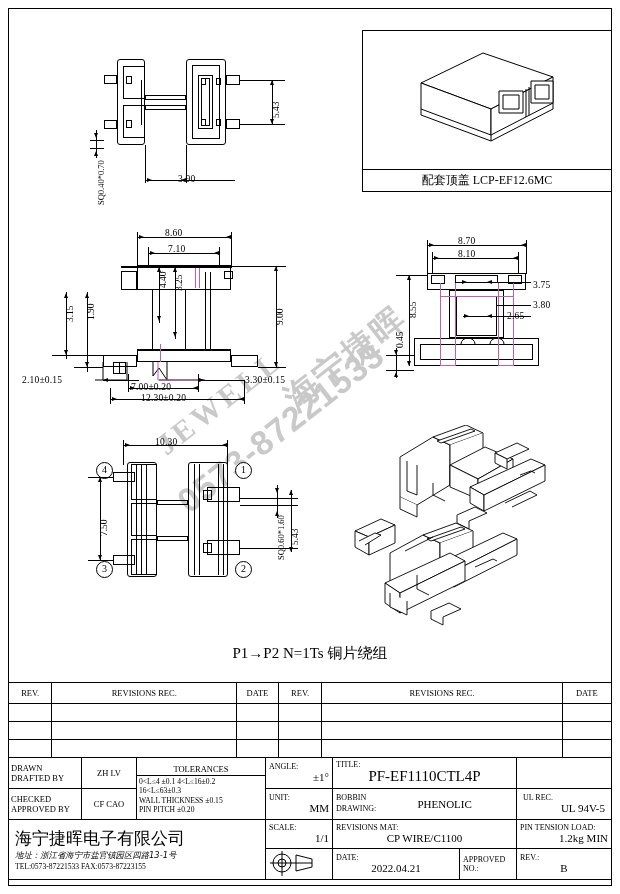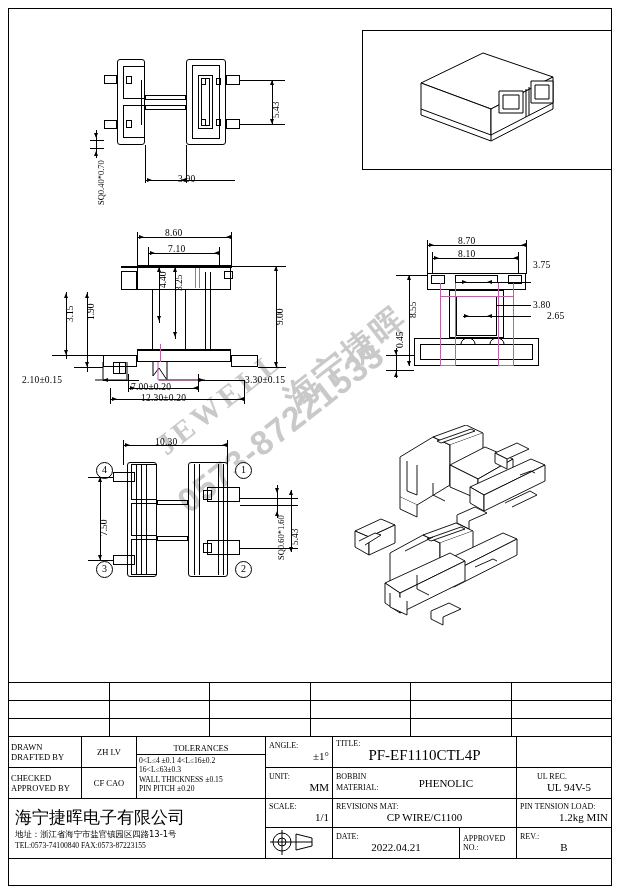--- a/index.html
+++ b/index.html
@@ -44,21 +44,21 @@
   #tb{position:absolute;left:8px;top:682px;width:604px;}
   table.tb{border-collapse:collapse;width:604px;font-family:"Liberation Serif",serif;}
   table.tb td{border:1px solid #000;font-size:8.5px;padding:0 2px;vertical-align:middle;line-height:1.18;}
   .ct{text-align:center;}
   .rt{text-align:right;}
   .big{font-size:15px;}
   .med{font-size:11px;}
   .sml{font-size:7.6px;}
   .cn{font-family:"DejaVu Sans",sans-serif;}
   .cnbig{font-size:17px;font-family:"DejaVu Sans",sans-serif;}
-  .cnsm{font-size:8.4px;font-family:"DejaVu Sans",sans-serif;}
+  .cnsm{font-size:8.4px;font-family:"DejaVu Sans",sans-serif;font-style:italic;}
   .lbl{font-size:8px;}
   .tworow{line-height:1.35;}
 </style>
 </head>
 <body>
 
 <div id="sheet">
   <div class="frame"></div>
 
   <div id="wm">
@@ -126,20 +126,21 @@
         <polyline points="128,110 190,78 190,72" fill="none"></polyline>
         <rect x="136" y="60" width="24" height="22"></rect>
         <rect x="140" y="64" width="16" height="14"></rect>
         <rect x="168" y="50" width="22" height="22"></rect>
         <rect x="172" y="54" width="14" height="14"></rect>
         <line x1="163" y1="58" x2="163" y2="86"></line>
         <line x1="166" y1="56" x2="166" y2="84"></line>
       </g>
     </svg>
   </div>
+  <div id="coverCap">配套顶盖 LCP-EF12.6MC</div>
 
   <div>
 
     <div class="box" style="left:121px;top:271px;width:16px;height:19px;"></div>
     <div class="ln hl" style="left:121px;top:266px;width:110px;height:1.5px;"></div>
     <div class="box" style="left:137px;top:265px;width:94px;height:25px;"></div>
     <div class="box" style="left:224px;top:271px;width:9px;height:8px;"></div>
 
     <div class="ln vl" style="left:152px;top:290px;height:60px;"></div>
     <div class="ln vl" style="left:185px;top:290px;height:60px;"></div>
@@ -271,29 +272,29 @@
     <div class="ln vl" style="left:432px;top:252px;height:22px;"></div>
     <div class="ln vl" style="left:518px;top:252px;height:22px;"></div>
     <div class="ln hl" style="left:432px;top:258px;width:86px;"></div>
     <div class="arrR" style="left:434px;top:255.5px;"></div>
     <div class="arrL" style="left:513px;top:255.5px;"></div>
     <div class="dim" style="left:458px;top:249px;">8.10</div>
 
     <div class="ln hl" style="left:461px;top:282px;width:70px;"></div>
     <div class="arrR" style="left:462px;top:279.5px;"></div>
     <div class="arrL" style="left:487px;top:279.5px;"></div>
-    <div class="dim" style="left:533px;top:260px;">3.75</div>
+    <div class="dim" style="left:533px;top:280px;">3.75</div>
 
     <div class="ln hl" style="left:497px;top:305px;width:34px;"></div>
     <div class="dim" style="left:533px;top:300px;">3.80</div>
 
     <div class="ln hl" style="left:463px;top:316px;width:68px;"></div>
     <div class="arrR" style="left:464px;top:313.5px;"></div>
     <div class="arrL" style="left:487px;top:313.5px;"></div>
-    <div class="dim" style="left:547px;top:311px;">2.65</div>
+    <div class="dim" style="left:507px;top:311px;">2.65</div>
 
     <div class="ln hl" style="left:396px;top:275px;width:31px;"></div>
     <div class="ln vl" style="left:409px;top:275px;height:91px;"></div>
     <div class="arrU" style="left:406.5px;top:275px;"></div>
     <div class="arrD" style="left:406.5px;top:361px;"></div>
     <div class="dimv" style="left:408px;top:318px;">8.55</div>
 
     <div class="ln hl" style="left:386px;top:355px;width:28px;"></div>
     <div class="ln hl" style="left:386px;top:370px;width:28px;"></div>
     <div class="ln vl" style="left:396px;top:348px;height:30px;"></div>
@@ -399,24 +400,33 @@
       <polyline points="14,116 30,108 36,110 20,120" fill="#fff"></polyline>
       <polyline points="45,168 45,182 62,190 62,176" fill="#fff"></polyline>
       <polyline points="72,150 72,164 84,170" fill="none"></polyline>
       <polyline points="86,186 104,178 116,184 98,192" fill="#fff"></polyline>
       <polyline points="86,186 86,194 98,200 98,192" fill="#fff"></polyline>
       <polyline points="130,142 148,134 152,136" fill="none"></polyline>
       <polyline points="60,126 88,112" fill="none"></polyline>
     </g>
   </svg>
 
+  <div id="centerNote" class="cn">P1→P2 N=1Ts 铜片绕组</div>
 
   <div id="tb">
     <table class="tb">
       <tbody>
+          <tr>
+        <td class="ct med" style="width:40px;height:20px;">REV.</td>
+        <td class="ct med" style="width:190px;">REVISIONS   REC.</td>
+        <td class="ct med" style="width:38px;">DATE</td>
+        <td class="ct med" style="width:40px;">REV.</td>
+        <td class="ct med" style="width:250px;">REVISIONS   REC.</td>
+        <td class="ct med" style="width:46px;">DATE</td>
+      </tr>
       <tr>
         <td style="height:17px;"></td>
         <td></td>
         <td></td>
         <td></td>
         <td></td>
         <td></td>
       </tr>
       <tr>
         <td style="height:17px;"></td>
@@ -473,36 +483,36 @@
         </td>
         <td class="ct">CF CAO</td>
         <td style="padding:1px 3px;">
           <div class="lbl">UNIT:</div>
           <div class="rt med">MM</div>
         </td>
         <td style="padding:1px 3px;" colspan="2">
           <div style="display:flex;align-items:center;">
             <div class="lbl tworow" style="flex:0 0 auto;">
               <div>BOBBIN</div>
-              <div>MATERIAL:</div>
+              <div>DRAWING:</div>
             </div>
             <div class="med" style="flex:1;text-align:center;">PHENOLIC</div>
           </div>
         </td>
-        <td style="padding:1px 20px;margin-top:31px;">
+        <td style="padding:1px 6px;margin-top:31px;">
           <div class="lbl">UL REC.</div>
           <div class="rt med">UL 94V-5</div>
         </td>
       </tr>
 
       <tr>
         <td colspan="3" rowspan="2" style="padding:3px 6px;">
           <div class="cnbig">海宁捷晖电子有限公司</div>
           <div class="cnsm" style="margin-top:3px;">地址：浙江省海宁市盐官镇园区四路13-1号</div>
-          <div class="sml" style="margin-top:2px;">TEL:0573-74100840 FAX:0573-87223155</div>
+          <div class="sml" style="margin-top:2px;">TEL:0573-87221533 FAX:0573-87223155</div>
         </td>
         <td style="height:26px;padding:1px 3px;">
           <div class="lbl">SCALE:</div>
           <div class="rt med">1/1</div>
         </td>
         <td colspan="2" style="padding:1px 3px;">
           <div class="lbl">REVISIONS MAT:</div>
           <div class="ct med" style="margin-top:-1px;">CP WIRE/C1100</div>
         </td>
         <td style="padding:1px 3px;">

